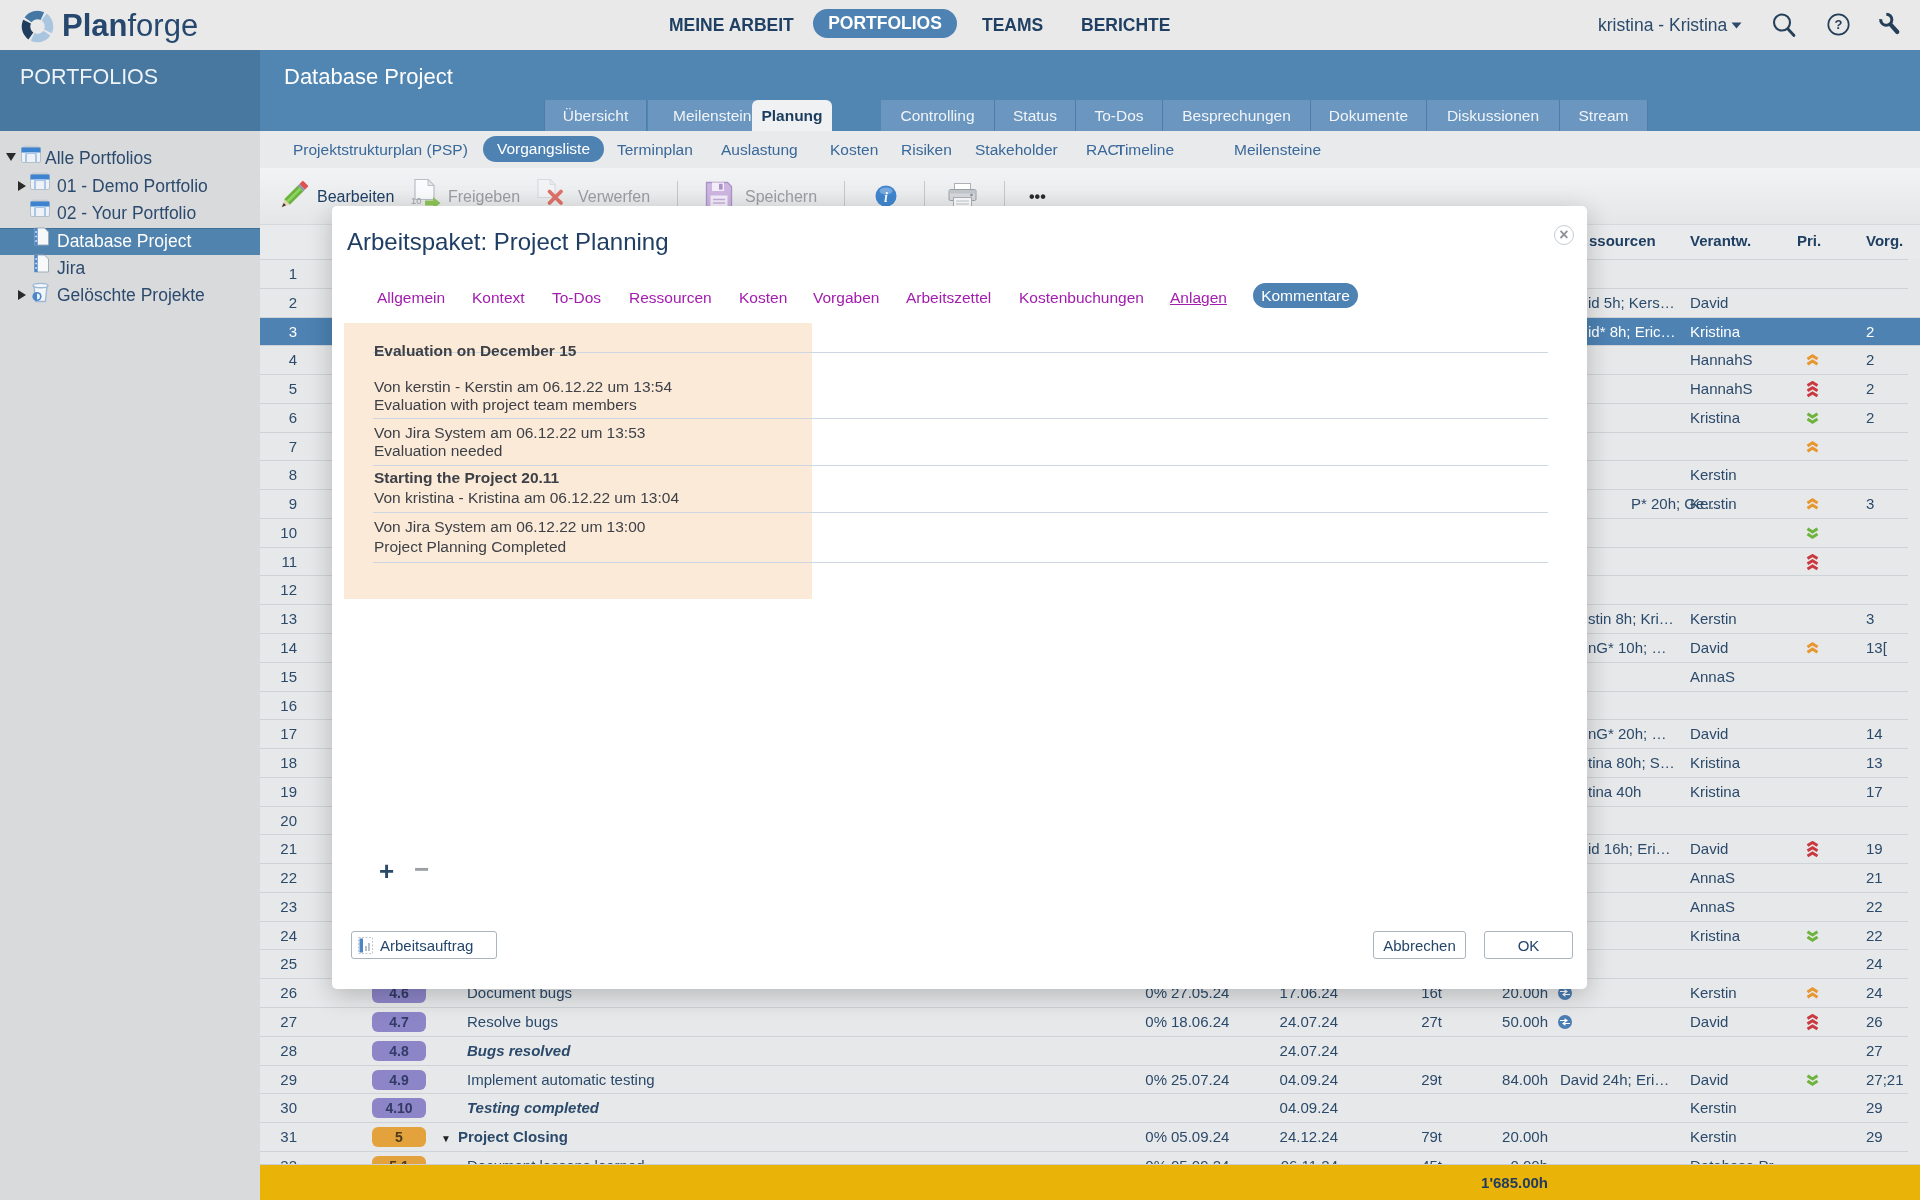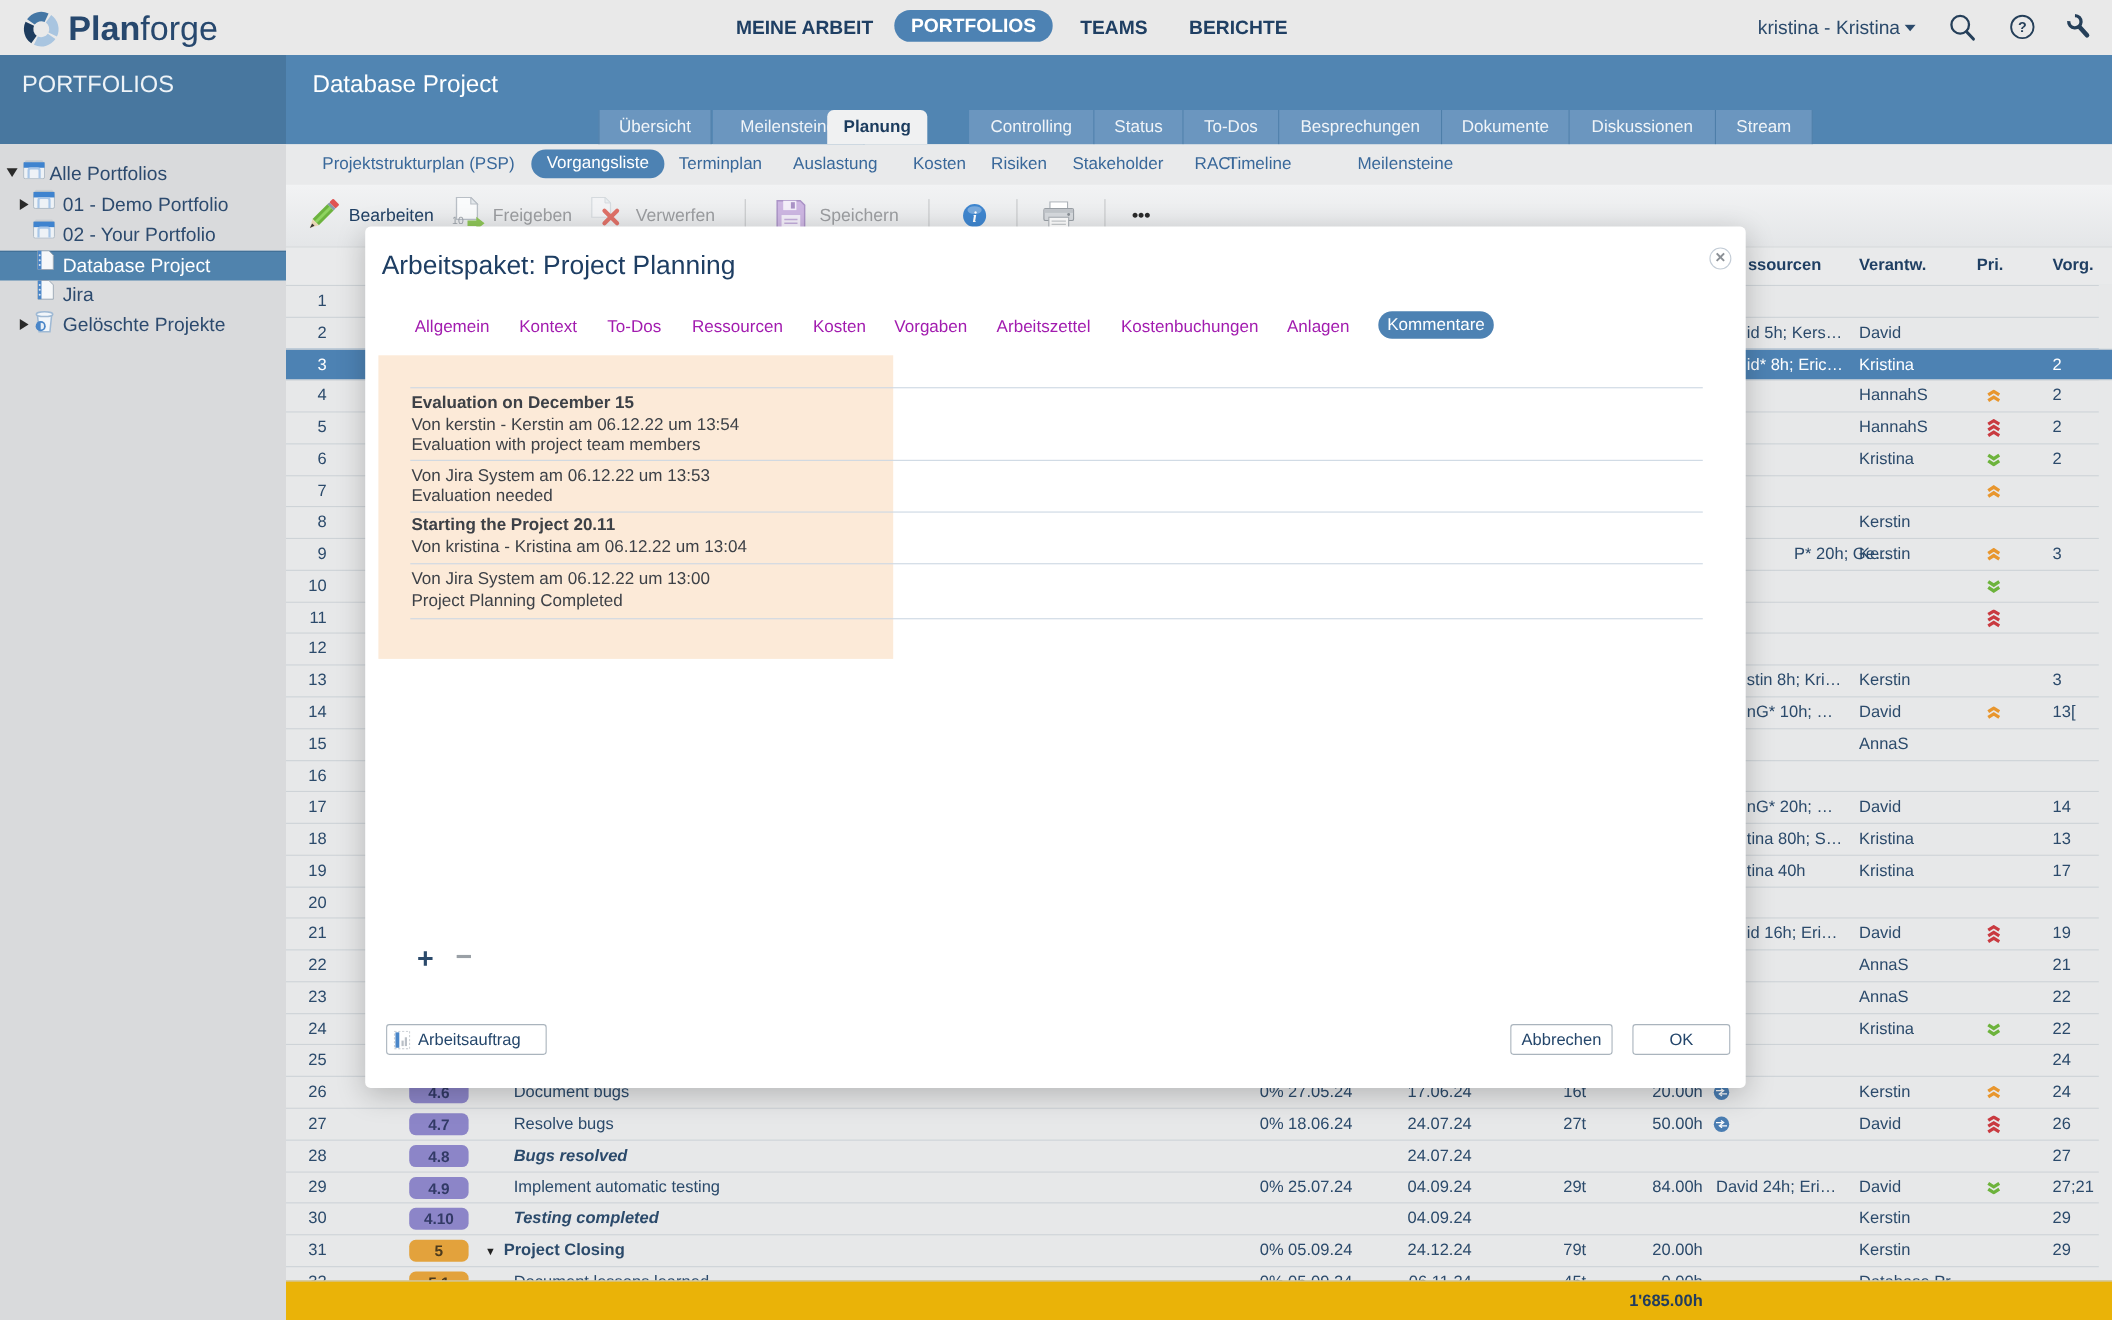--- a/index.html
+++ b/index.html
@@ -111,21 +111,21 @@
       <rect x="12.9" y="12.5" width="4.2" height="14" rx="2.1" fill="#253f59"></rect>
     </g>
   </svg>
 
 <div class="abs" id="band-side"></div>
 <div class="abs" id="band-main"></div>
 <div class="abs" id="side-title">PORTFOLIOS</div>
 <div class="abs" id="main-title">Database Project</div>
 <div class="tab first" style="left:544px; width:103px;">Übersicht</div>
 <div class="tab" style="left:648px; width:138px;">Meilensteine</div>
-<div class="tab active" style="left:752px; width:91px;">Planung</div>
+<div class="tab active" style="left:752px; width:80px;">Planung</div>
 <div class="tab" style="left:881px; width:114px;">Controlling</div>
 <div class="tab" style="left:995px; width:81px;">Status</div>
 <div class="tab" style="left:1076px; width:87px;">To-Dos</div>
 <div class="tab" style="left:1163px; width:148px;">Besprechungen</div>
 <div class="tab" style="left:1311px; width:116px;">Dokumente</div>
 <div class="tab" style="left:1427px; width:133px;">Diskussionen</div>
 <div class="tab" style="left:1560px; width:88px;">Stream</div>
 
 <div class="abs" id="sidebar">
   <div id="sel-row" class="abs"></div>
@@ -548,29 +548,29 @@
   <div id="m-title">Arbeitspaket: Project Planning</div>
   <div id="m-close">×</div>
   <div class="mtab" style="left:45px;">Allgemein</div>
   <div class="mtab" style="left:140px;">Kontext</div>
   <div class="mtab" style="left:220px;">To-Dos</div>
   <div class="mtab" style="left:297px;">Ressourcen</div>
   <div class="mtab" style="left:407px;">Kosten</div>
   <div class="mtab" style="left:481px;">Vorgaben</div>
   <div class="mtab" style="left:574px;">Arbeitszettel</div>
   <div class="mtab" style="left:687px;">Kostenbuchungen</div>
-  <div class="mtab" style="left:838px;">Anlagen</div>
+  <div class="mtab" style="left:838px;text-decoration:underline;">Anlagen</div>
   <div id="m-pill">Kommentare</div>
   <div id="peach"></div>
   <div class="msep" style="top:146px;"></div>
   <div class="msep" style="top:212px;"></div>
   <div class="msep" style="top:259px;"></div>
   <div class="msep" style="top:306px;"></div>
   <div class="msep" style="top:356px;"></div>
-  <div class="mline b" style="top:152px;">Evaluation on December 15</div>
+  <div class="mline b" style="top:136px;">Evaluation on December 15</div>
   <div class="mline" style="top:172px;">Von kerstin - Kerstin am 06.12.22 um 13:54</div>
   <div class="mline" style="top:190px;">Evaluation with project team members</div>
   <div class="mline" style="top:218px;">Von Jira System am 06.12.22 um 13:53</div>
   <div class="mline" style="top:236px;">Evaluation needed</div>
   <div class="mline b" style="top:263px;">Starting the Project 20.11</div>
   <div class="mline" style="top:283px;">Von kristina - Kristina am 06.12.22 um 13:04</div>
   <div class="mline" style="top:312px;">Von Jira System am 06.12.22 um 13:00</div>
   <div class="mline" style="top:332px;">Project Planning Completed</div>
   <div id="m-plus">+</div>
   <div id="m-minus">−</div>

